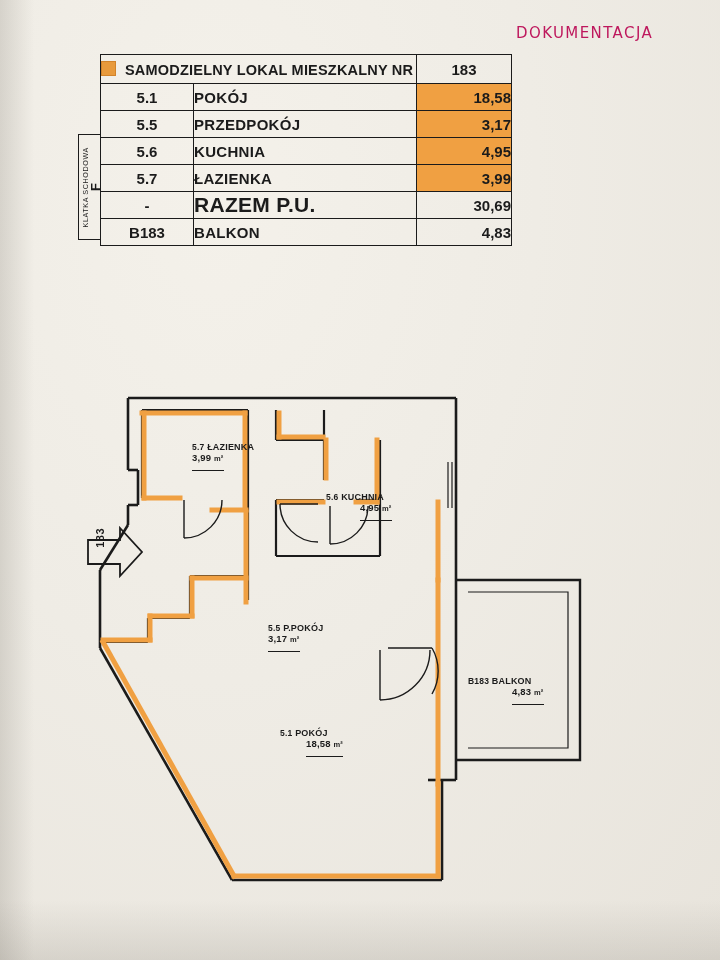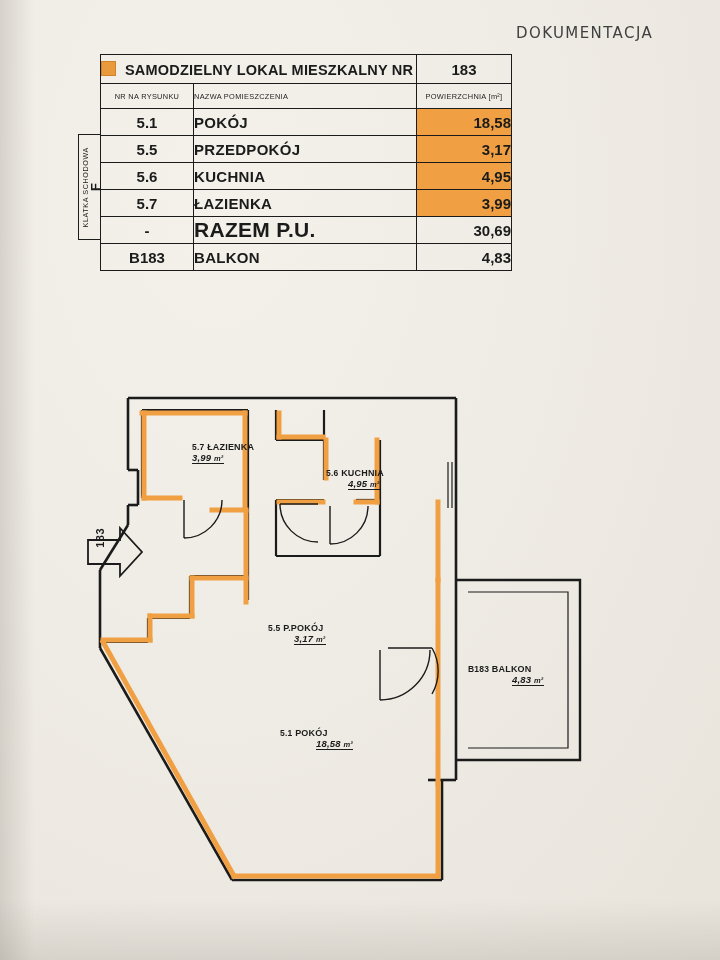--- a/index.html
+++ b/index.html
@@ -22,21 +22,21 @@
     background:linear-gradient(to right, rgba(120,115,105,.22), rgba(120,115,105,0));
   }
   .shadow-bottom{
     position:absolute;left:0;bottom:0;width:720px;height:60px;
     background:linear-gradient(to top, rgba(120,115,105,.18), rgba(120,115,105,0));
   }
 
   
   .watermark{
     position:absolute;left:516px;top:22px;
-    color:#404040;
+    color:#be185d;
     font-size:15px;letter-spacing:1.4px;
     line-height:22px;
     font-family:"DejaVu Sans", sans-serif;
     white-space:nowrap;
     user-select:none;
   }
 
   
   .table-wrap{position:absolute;left:100px;top:54px;width:436px;}
   .tbl{border-collapse:collapse;width:412px;background:transparent;}
@@ -85,21 +85,21 @@
   .plan svg{display:block;}
 
   .lbl{
     position:absolute;font-size:9px;font-weight:bold;white-space:nowrap;
     letter-spacing:.2px;
   }
   .lbl .num{font-size:8.5px;font-weight:bold;}
   .lbl .name{font-size:9px;font-weight:bold;}
   .lbl .area{font-size:9.5px;font-weight:bold;}
   .lbl .u{font-size:7.5px;font-weight:bold;}
-  .uline{border-bottom:1.3px solid #1b1b1b;padding-bottom:0;display:inline-block;font-style:italic;}
+  .uline{border-bottom:1.3px solid #1b1b1b;padding-bottom:7px;display:inline-block;}
 
   .entry-num{
     position:absolute;font-size:11px;font-weight:bold;
     writing-mode:vertical-rl;transform:rotate(180deg);
     letter-spacing:.5px;
   }
 </style>
 </head>
 <body>
 
@@ -120,25 +120,20 @@
 
 <div class="table-wrap">
   <table class="tbl">
     <tbody>
       <tr class="hdr-row">
         <td colspan="2" class="hdr-main">
           <span class="sq"></span><span>SAMODZIELNY LOKAL MIESZKALNY NR</span>
         </td>
         <td class="nr-cell">183</td>
       </tr>
-      <tr class="sub-row">
-        <td class="sub-nr">NR NA RYSUNKU</td>
-        <td class="sub-name">NAZWA POMIESZCZENIA</td>
-        <td class="sub-area">POWIERZCHNIA [m²]</td>
-      </tr>
 
       <tr class="data-row">
         <td class="c-nr">5.1</td>
         <td class="c-name">POKÓJ</td>
         <td class="c-area">18,58</td>
       </tr>
       <tr class="data-row">
         <td class="c-nr">5.5</td>
         <td class="c-name">PRZEDPOKÓJ</td>
         <td class="c-area">3,17</td>
@@ -273,40 +268,40 @@
 
   <div class="entry-num" style="left:14px;top:148px;">183</div>
 
   <div class="lbl" style="left:112px;top:62px;">
     <span class="num">5.7</span>
     <span class="name">ŁAZIENKA</span><br>
     <span class="uline"><span class="area">3,99</span>
     <span class="u">m²</span></span>
   </div>
 
-  <div class="lbl" style="left:246px;top:88px;">
+  <div class="lbl" style="left:246px;top:112px;">
     <span class="num">5.6</span>
     <span class="name">KUCHNIA</span><br>
-    <span class="uline" style="margin-left:22px;"><span class="area">4,95</span>
+    <span class="uline" style="margin-left:34px;"><span class="area">4,95</span>
     <span class="u">m²</span></span>
   </div>
 
   <div class="lbl" style="left:188px;top:243px;">
     <span class="num">5.5</span>
     <span class="name">P.POKÓJ</span><br>
-    <span class="uline" style="margin-left:26px;"><span class="area">3,17</span>
+    <span class="uline" style=""><span class="area">3,17</span>
     <span class="u">m²</span></span>
   </div>
 
   <div class="lbl" style="left:200px;top:348px;">
     <span class="num">5.1</span>
     <span class="name">POKÓJ</span><br>
-    <span class="uline" style="margin-left:36px;"><span class="area">18,58</span>
-    <span class="u">m²</span></span>
-  </div>
-
-  <div class="lbl" style="left:388px;top:284px;">
+    <span class="uline" style="margin-left:26px;"><span class="area">18,58</span>
+    <span class="u">m²</span></span>
+  </div>
+
+  <div class="lbl" style="left:388px;top:296px;">
     <span class="num">B183</span>
     <span class="name">BALKON</span><br>
     <span class="uline" style="margin-left:44px;"><span class="area">4,83</span>
     <span class="u">m²</span></span>
   </div>
 </div>
 
 </body></html>

